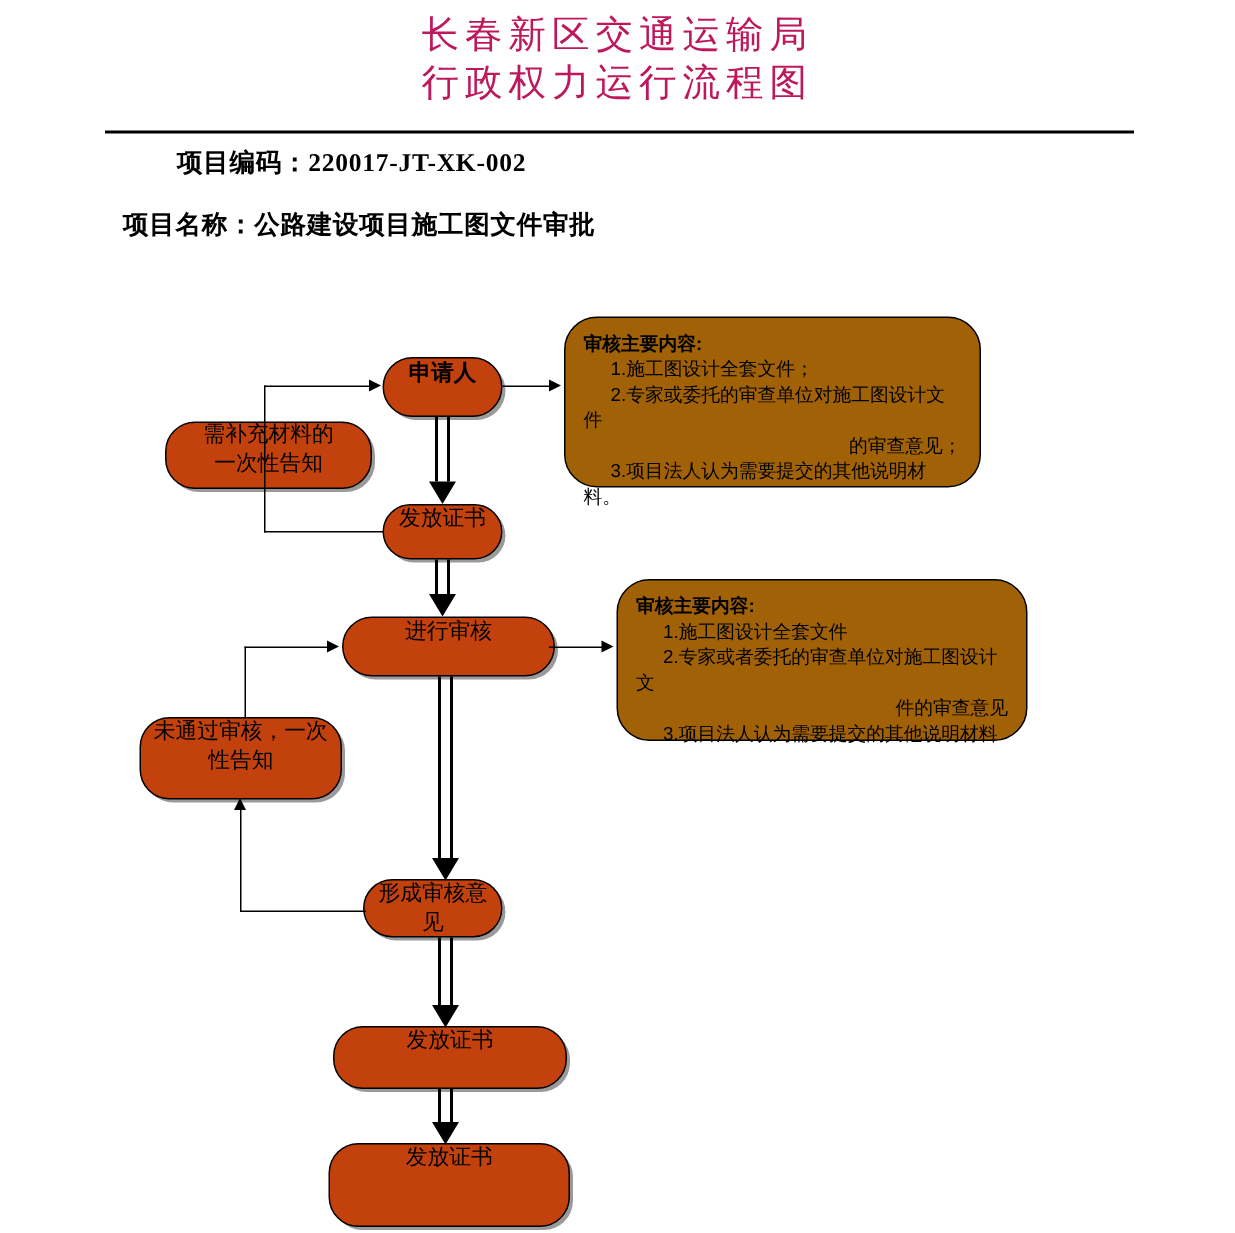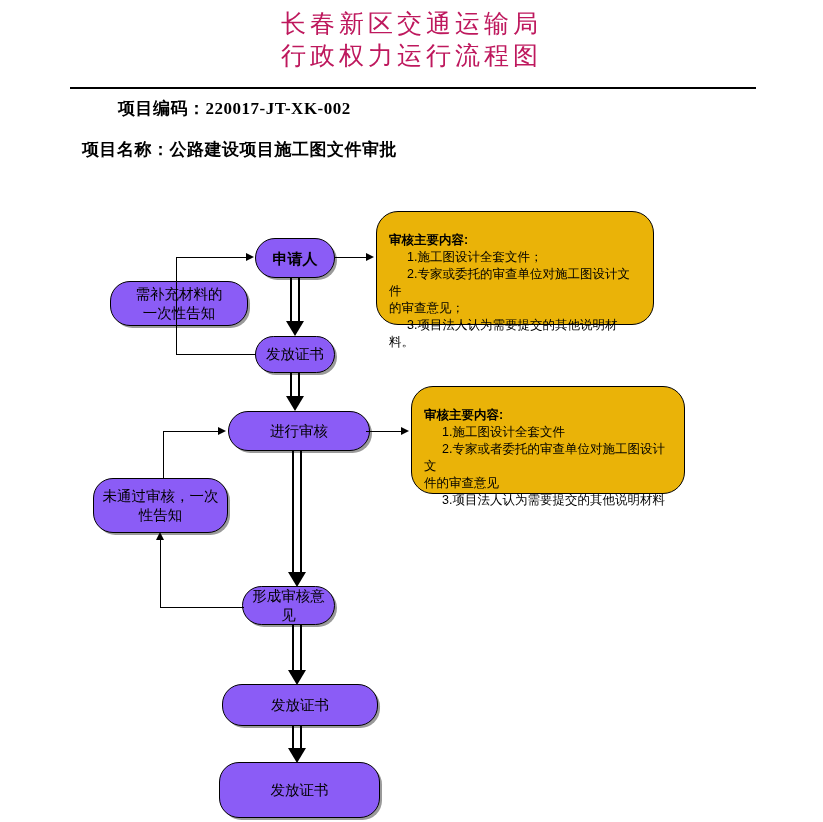--- a/index.html
+++ b/index.html
@@ -50,50 +50,49 @@
     letter-spacing: 0.5px;
     white-space: nowrap;
   }
   #meta-code { top: 97px; margin-left: 36px; }
   #meta-name { top: 138px; }
 
   
   .node {
     position: absolute;
     box-sizing: border-box;
-    background: #8b5cf6;
+    background: #c2410c;
     border: 1.3px solid #000000;
     border-radius: 20px;
     display: flex;
-    align-items: center;
     justify-content: center;
     text-align: center;
     font-size: 14.5px;
     line-height: 19px;
     color: #000;
     box-shadow: 2.5px 2.5px 0 -0.5px #9a9a9a;
   }
   .node.bold { font-weight: bold; font-size: 15px; }
   .node .txt { display: block; padding: 0 4px; }
 
   
   .note {
     position: absolute;
     box-sizing: border-box;
-    background: #eab308;
+    background: #a16207;
     border: 1.2px solid #000000;
     border-radius: 22px;
     font-size: 12.5px;
     line-height: 17px;
     color: #000;
-    padding: 20px 12px 8px 12px;
+    padding: 9px 12px 8px 12px;
   }
   .note .note-head { font-weight: bold; font-size: 12.5px; display: block; }
   .note .note-item { display: block; text-indent: 18px; }
-  .note .note-item.cont { text-indent: 0; }
+  .note .note-item.cont { text-indent: 0; text-align: right; }
 
   
   .line-h, .line-v {
     position: absolute;
     background: #000000;
   }
   .line-h { height: 1.2px; }
   .line-v { width: 1.2px; }
 
   
@@ -144,21 +143,21 @@
 </div>
 <div id="title-rule"></div>
 
 <div class="meta-line" id="meta-code">项目编码：220017-JT-XK-002</div>
 <div class="meta-line" id="meta-name">项目名称：公路建设项目施工图文件审批</div>
 
 <div class="node bold" style="left:255px; top:238px; width:80px; height:40px;">
   <span class="txt">申请人</span>
 </div>
 
-<div class="node" style="left:110px; top:281px; width:138px; height:45px;">
+<div class="node" style="left:110px; top:281px; width:138px; height:45px;font-family:Liberation Mono, monospace;">
   <span class="txt" style="white-space:pre-line;">需补充材料的
 一次性告知</span>
 </div>
 
 <div class="node" style="left:255px; top:336px; width:80px; height:37px;">
   <span class="txt">发放证书</span>
 </div>
 
 <div class="node" style="left:228px; top:411px; width:142px; height:40px;">
   <span class="txt">进行审核</span>

